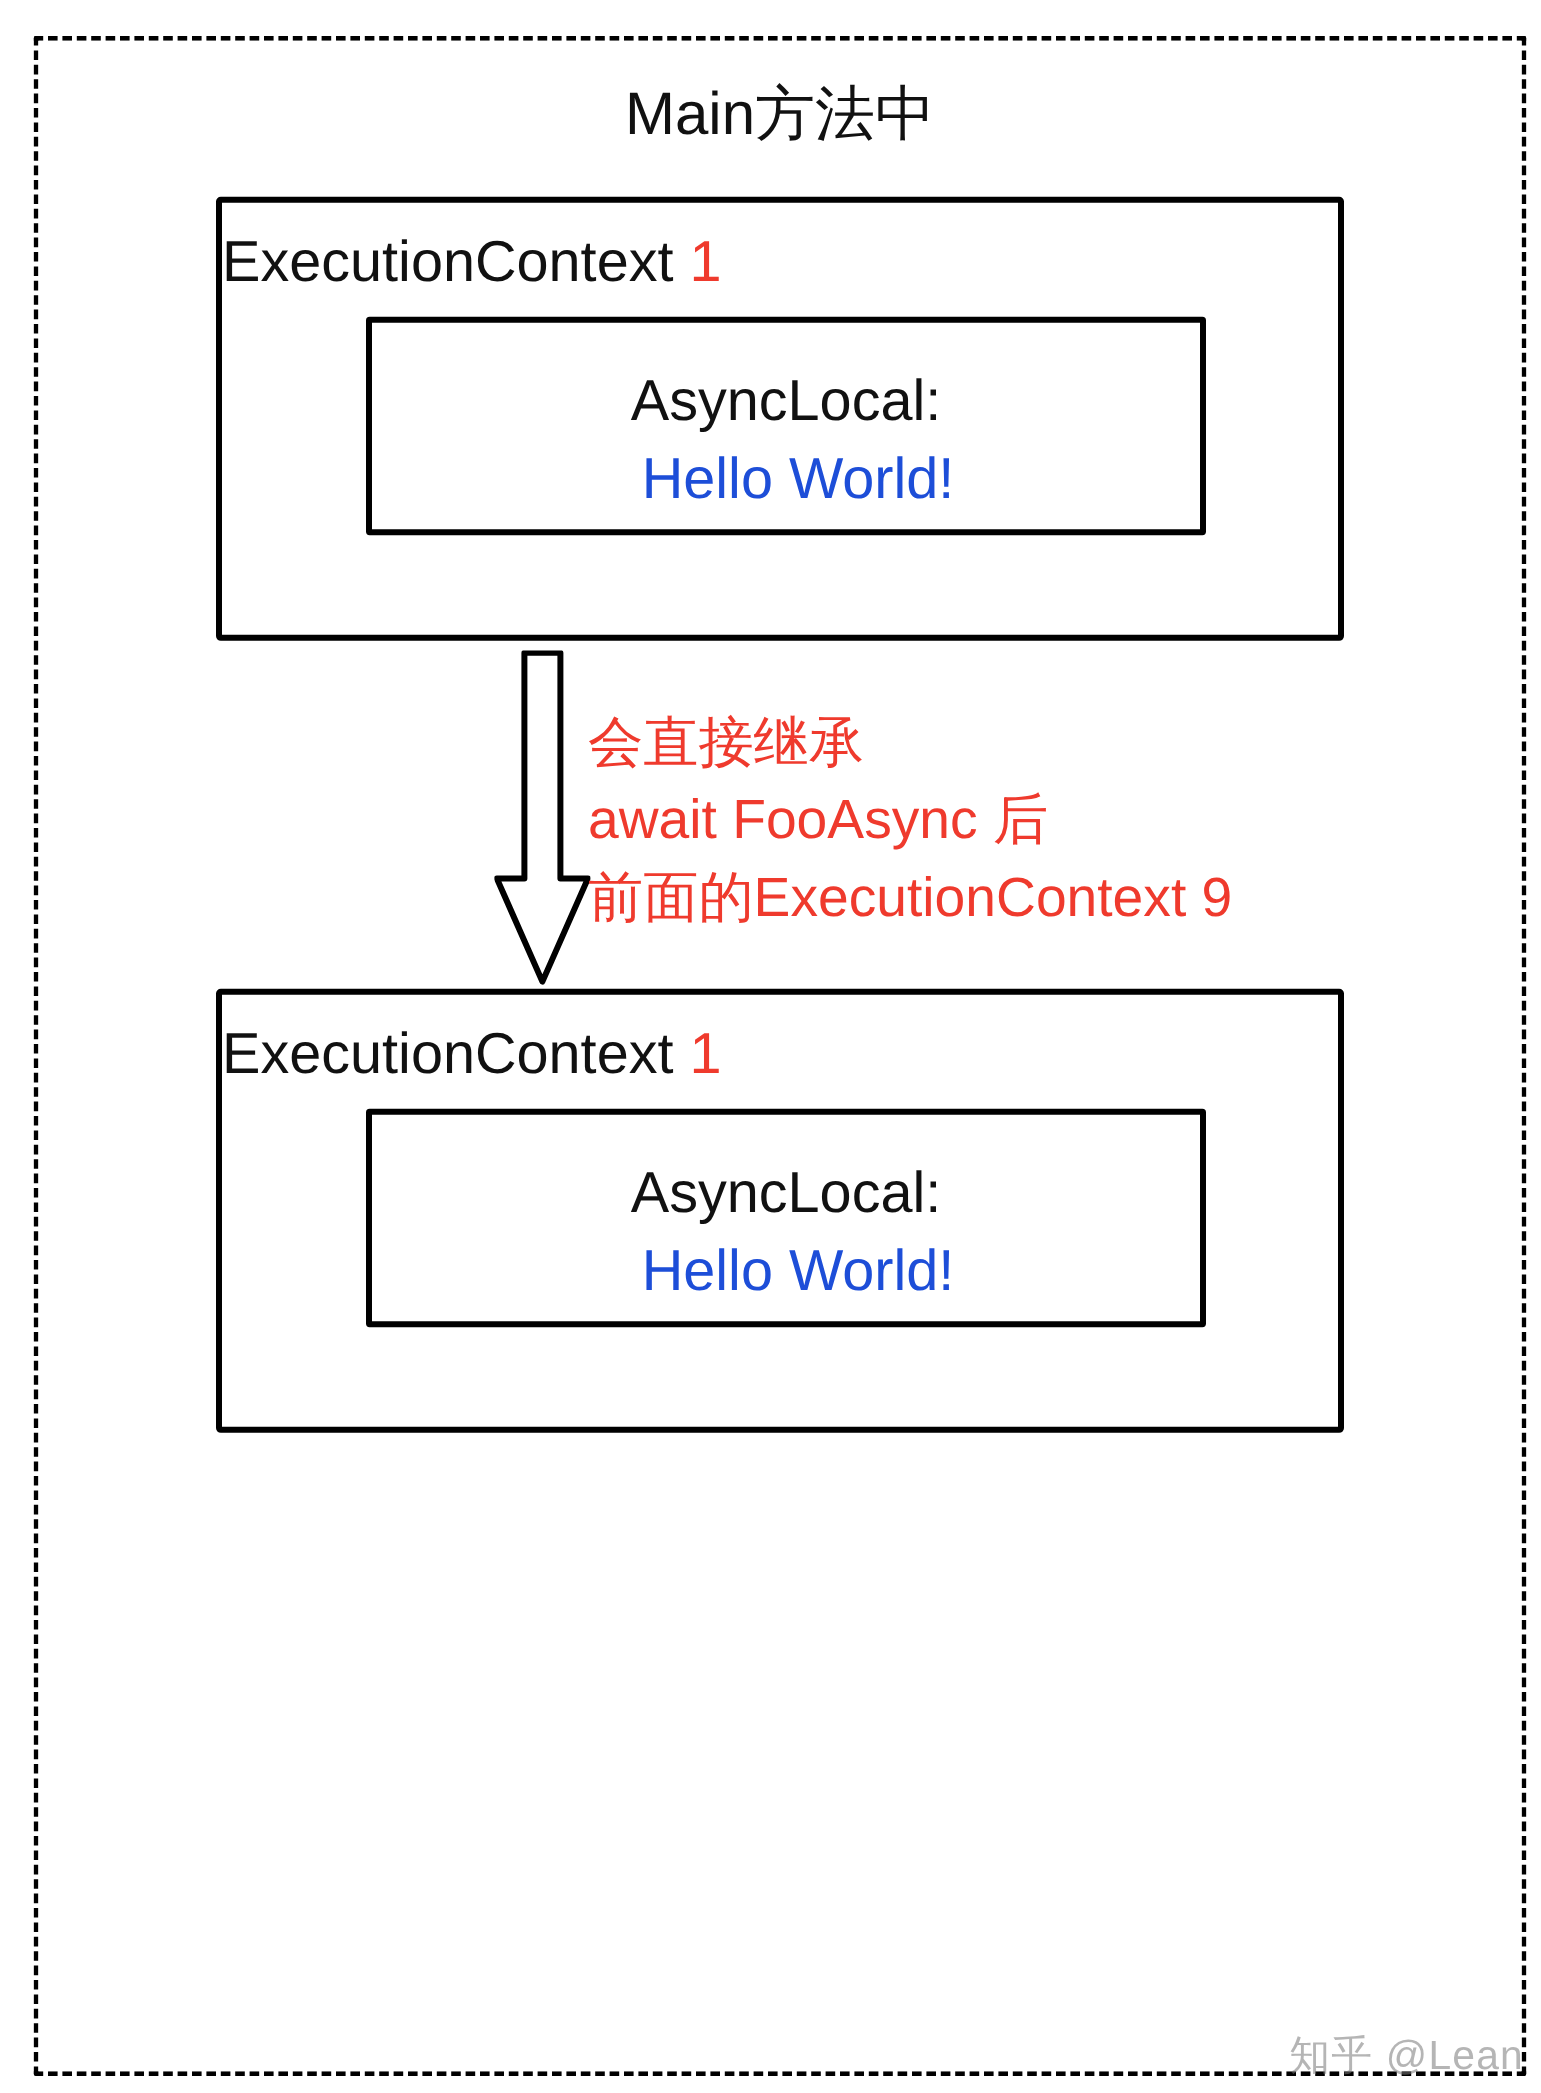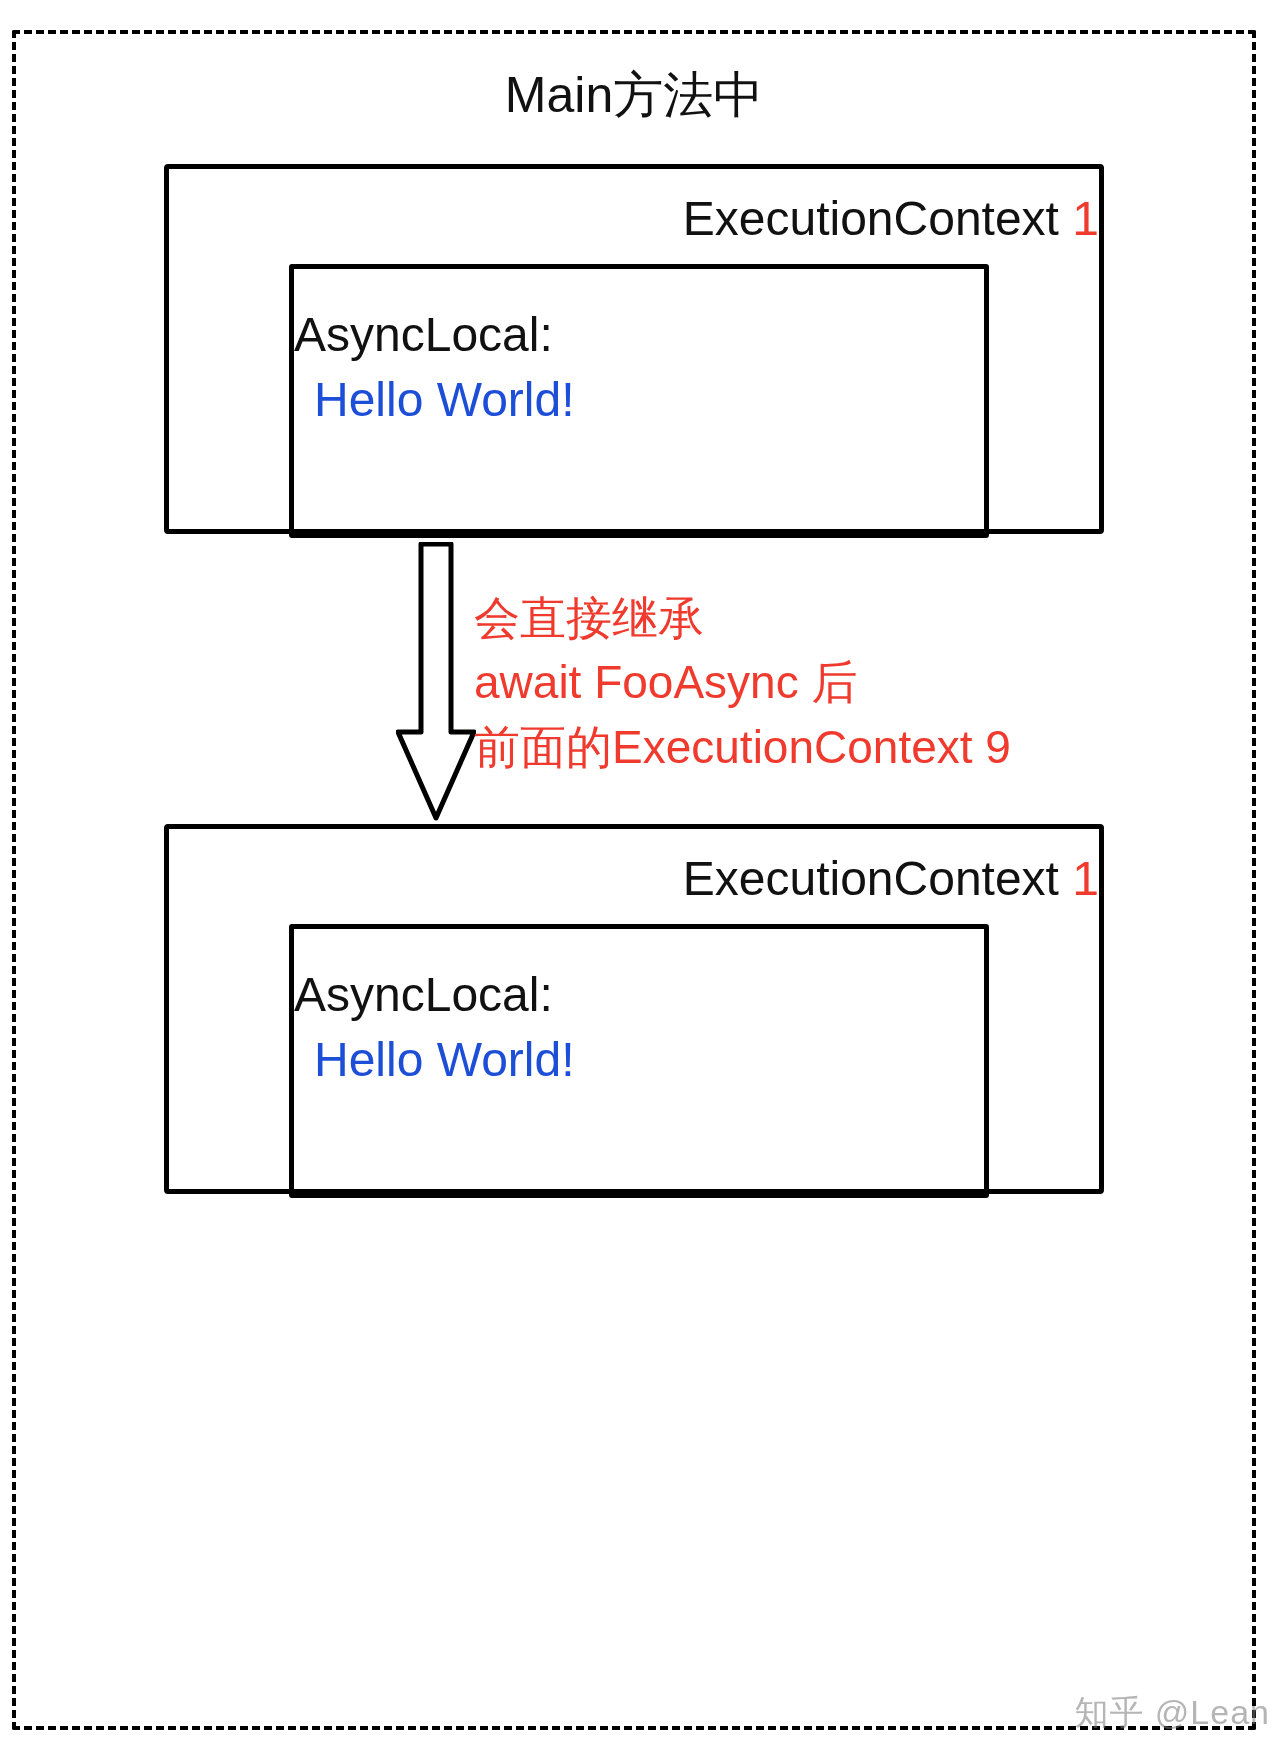--- a/index.html
+++ b/index.html
@@ -8,21 +8,21 @@
     padding: 0;
     width: 1284px;
     height: 1744px;
     font-family: Arial, "Helvetica Neue", Helvetica, sans-serif;
     background: #fff;
     position: relative;
   }
   .outer-container {
     position: absolute;
     top: 30px;
-    left: 12px;
+    left: 28px;
     width: 1244px;
     height: 1700px;
     border: 4px dashed #000;
     border-radius: 2px;
   }
   .outer-title {
     position: absolute;
     top: 28px;
     left: 0;
     width: 100%;
@@ -48,35 +48,35 @@
     height: 370px;
   }
   
   .context-box::before {
     content: "";
     position: absolute;
     top: -8px; left: -8px; right: -8px; bottom: -8px;
     pointer-events: none;
   }
   .context-title {
-    text-align: right;
+    text-align: left;
     margin-top: 22px;
     font-size: 48px;
     color: #111;
   }
   .context-title .num { color: #ef3a2d; }
   .inner-box {
     position: absolute;
     top: 95px;
     left: 120px;
     width: 700px;
-    height: 274px;
+    height: 182px;
     border: 5px solid #000;
     border-radius: 3px;
-    text-align: left;
+    text-align: center;
   }
   .inner-label {
     margin-top: 38px;
     font-size: 48px;
     color: #111;
   }
   .inner-value {
     margin-top: 10px;
     font-size: 48px;
     color: #1d4ed8;

